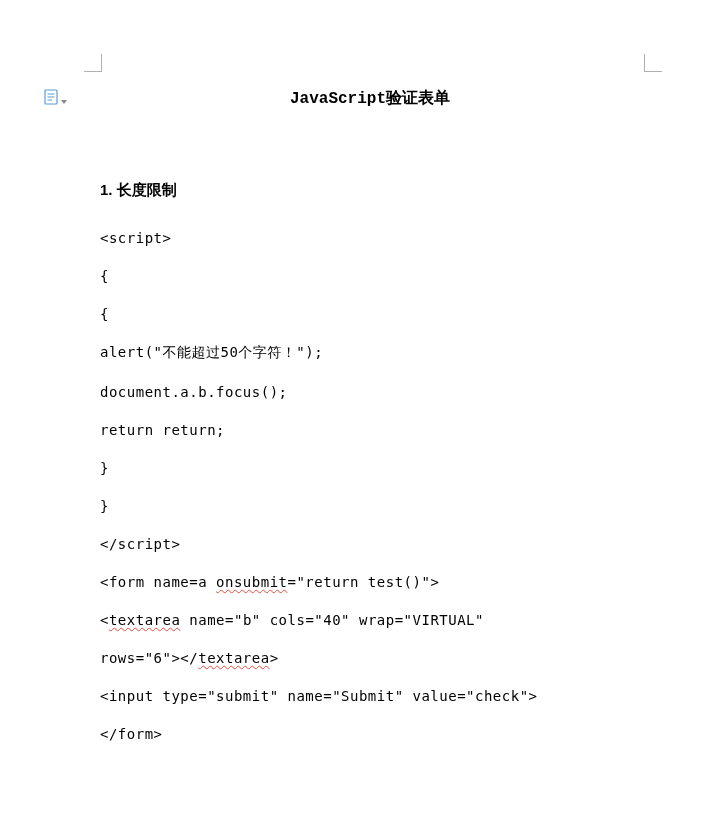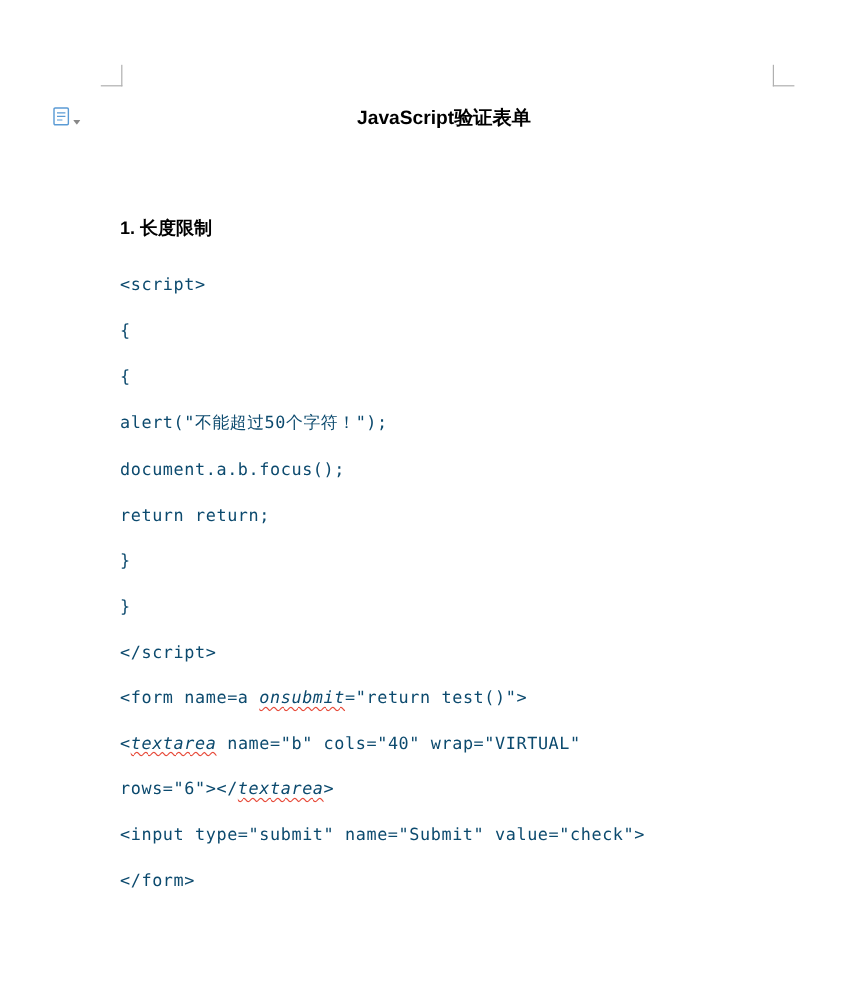--- a/index.html
+++ b/index.html
@@ -48,44 +48,43 @@
       border-left: 1px solid #b0b0b0;
     }
     .content {
       position: absolute;
       left: 100px;
       top: 88px;
       width: 540px;
     }
     .title {
       text-align: center;
-      font-family: Liberation Sans, sans-serif;
+      font-family: Liberation Mono, monospace;
       font-weight: bold;
       font-size: 16px;
       margin-bottom: 72px;
     }
     .section-heading {
       font-family: "SimHei", "黑体", sans-serif;
       font-weight: bold;
       font-size: 15px;
       margin-bottom: 30px;
     }
     .code-line {
       font-family: "SimSun", "宋体", monospace;
       font-size: 14px;
       letter-spacing: 0.5px;
       margin-bottom: 22px;
-      color: #0c4a6e;
+      color: #000000;
       white-space: pre;
     }
     .mispell {
       text-decoration: underline wavy #e74c3c;
       text-decoration-thickness: 1px;
       text-underline-offset: 2px;
-      font-style: italic;
     }
   </style>
 </head>
 <body>
 
 <div class="page-indicator">
   <span>
     <svg class="doc-icon" viewBox="0 0 14 16">
       <rect x="1" y="1" width="12" height="14" rx="1" fill="none" stroke="#5B9BD5" stroke-width="1.2"></rect>
       <line x1="3.5" y1="5" x2="10.5" y2="5" stroke="#5B9BD5" stroke-width="1"></line>

